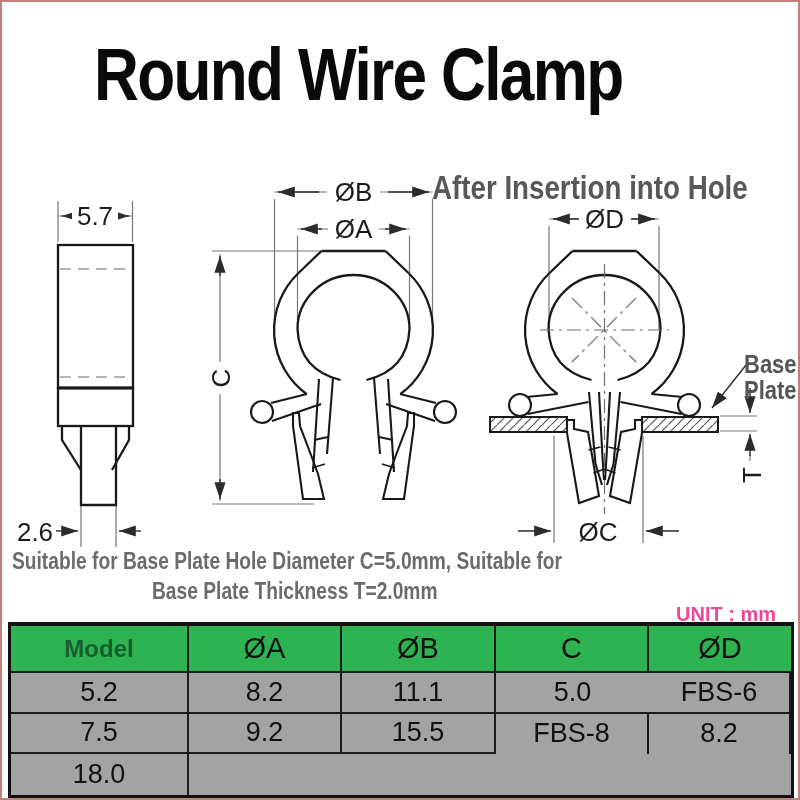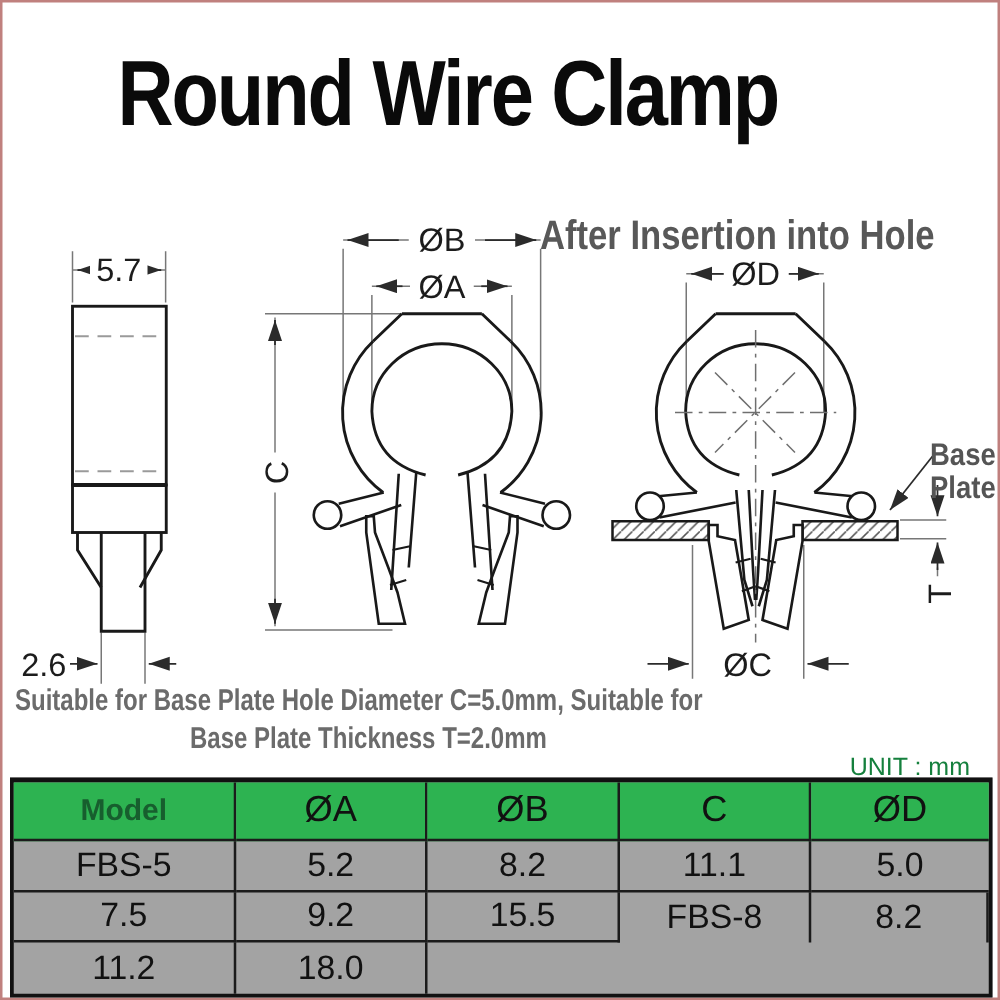--- a/index.html
+++ b/index.html
@@ -8,21 +8,21 @@
         font-family:"Liberation Sans",sans-serif;}
   .abs{position:absolute;white-space:nowrap;}
   .title{left:92px;top:36px;font-size:74px;font-weight:bold;letter-spacing:-2px;
          color:#0a0a0a;transform:scaleX(.84);transform-origin:0 0;line-height:1.0;}
   .subtitle{left:430px;top:167px;font-size:33px;font-weight:bold;color:#585858;
             transform:scaleX(.84);transform-origin:0 0;}
   .note1{left:10px;top:545px;font-size:24px;font-weight:bold;color:#6b6b6b;
          transform:scaleX(.80);transform-origin:0 0;}
   .note2{left:150px;top:575px;font-size:24px;font-weight:bold;color:#6b6b6b;
          transform:scaleX(.80);transform-origin:0 0;}
-  .unit{right:22px;top:601px;font-size:20px;color:#15803d;font-weight:400;}
+  .unit{right:22px;top:601px;font-size:20px;color:#ec4899;font-weight:700;}
   .plate-label{font-size:25px;font-weight:bold;color:#555;line-height:26px;
                transform:scaleX(.88);transform-origin:0 0;}
   svg.diag{position:absolute;left:0;top:0;}
   
   .spec-table{position:absolute;left:6px;top:620px;width:786px;height:177px;
               display:grid;grid-template-columns:178px 153px 154px 153px 1fr;
               grid-template-rows:47px 1fr 1fr 1fr;
               border:3px solid #111;border-top-width:4px;border-bottom-width:4px;
               box-sizing:border-box;background:#a3a3a3;}
   .cell{display:flex;align-items:center;justify-content:center;
@@ -177,29 +177,28 @@
   <div class="abs note2">Base Plate Thickness T=2.0mm</div>
   <div class="abs unit">UNIT : mm</div>
 
   <div class="spec-table">
     <div class="cell hc model">Model</div>
     <div class="cell hc">ØA</div>
     <div class="cell hc">ØB</div>
     <div class="cell hc">C</div>
     <div class="cell hc lastcol">ØD</div>
 
-    <div class="cell">FBS-5</div>
     <div class="cell">5.2</div>
     <div class="cell">8.2</div>
     <div class="cell">11.1</div>
     <div class="cell lastcol">5.0</div>
 
+    <div class="cell">FBS-6</div>
     <div class="cell">7.5</div>
     <div class="cell">9.2</div>
     <div class="cell">15.5</div>
 
     <div class="cell lastrow">FBS-8</div>
     <div class="cell lastrow">8.2</div>
-    <div class="cell lastrow">11.2</div>
     <div class="cell lastrow">18.0</div>
   </div>
 
 </div>
 
 </body></html>

